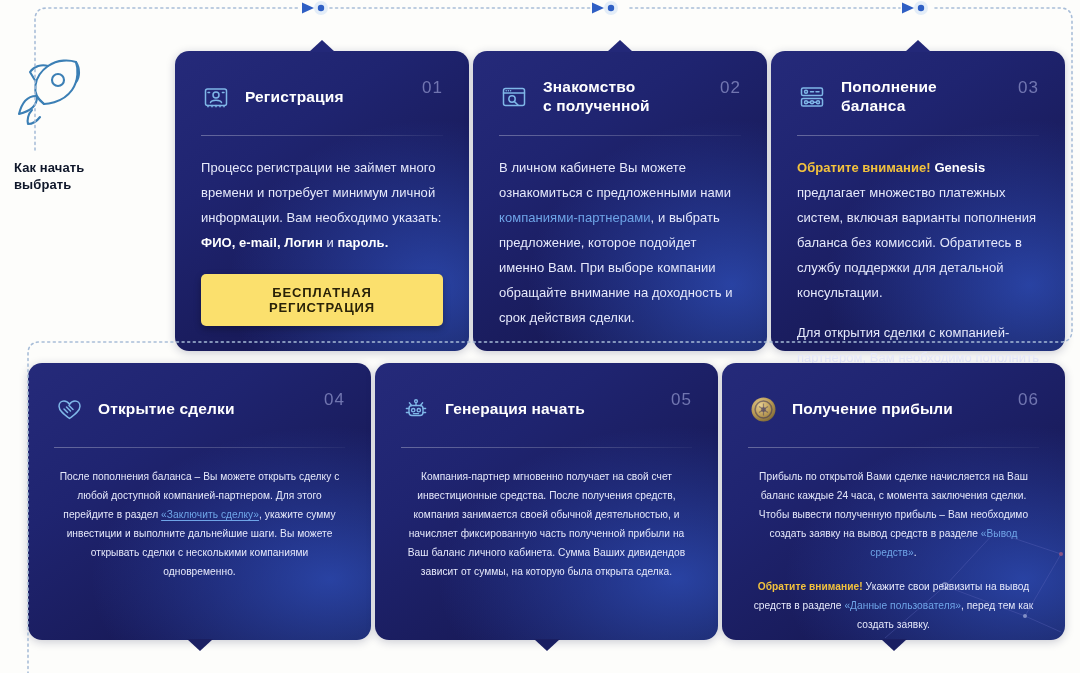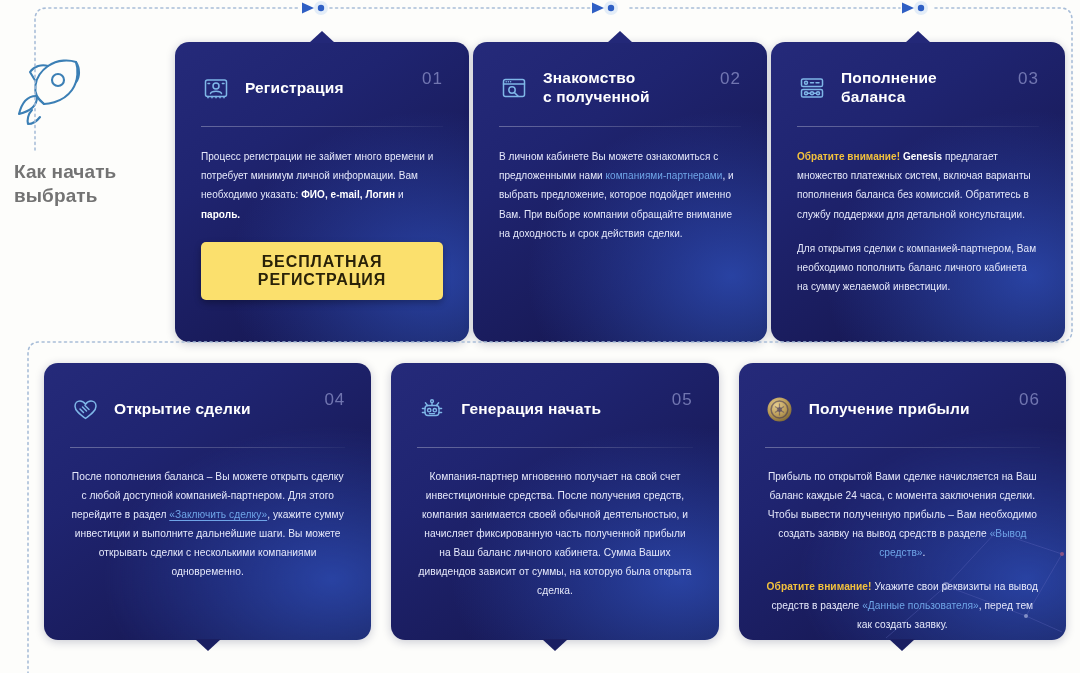--- a/index.html
+++ b/index.html
@@ -30,36 +30,36 @@
   
   .intro {
     position: absolute;
     left: 14px;
     top: 58px;
     width: 150px;
     z-index: 3;
   }
   .intro .rocket { display: block; margin-bottom: 26px; }
   .intro-title {
-    font-size: 19px;
+    font-size: 13px;
     line-height: 1.28;
     font-weight: 700;
-    color: #737373;
+    color: #0f172a;
     letter-spacing: .1px;
   }
 
   
   .row {
     position: absolute;
     display: flex;
     z-index: 2;
   }
   .row-top {
     left: 175px;
-    top: 42px;
+    top: 51px;
     width: 891px;
     gap: 4px;
   }
   .row-bottom {
     left: 28px;
     top: 363px;
     width: 1038px;
     gap: 4px;
   }
 
@@ -69,21 +69,21 @@
     border-radius: 14px;
     padding: 26px 26px 22px 26px;
     color: #e8eaf6;
     overflow: visible;
     box-shadow: 0 2px 10px rgba(20, 24, 70, .22);
     background:
       radial-gradient(ellipse 120% 95% at 88% 78%, rgba(47,80,190,.75) 0%, rgba(47,80,190,0) 58%),
       linear-gradient(145deg, #252a7a 0%, #1f2470 32%, #181a58 70%, #141744 100%);
   }
   .row-top .card { width: 294px; height: 300px; }
-  .row-bottom .card { width: 343px; height: 277px; margin-left: 16px; }
+  .row-bottom .card { width: 343px; height: 277px; }
 
   
   .card .notch-up,
   .card .notch-down {
     position: absolute;
     left: 50%;
     transform: translateX(-50%);
     width: 0; height: 0;
     border-left: 13px solid transparent;
     border-right: 13px solid transparent;
@@ -132,21 +132,21 @@
   }
   .card-rule {
     height: 1px;
     margin: 18px 0 0 0;
     background: linear-gradient(90deg, rgba(255,255,255,.30) 0%, rgba(255,255,255,.16) 70%, rgba(255,255,255,.04) 100%);
   }
 
   
   .card-body {
     margin-top: 20px;
-    font-size: 10px;
+    font-size: 13px;
     line-height: 1.92;
     color: #e6e9fb;
     letter-spacing: .05px;
   }
   .row-bottom .card-body { font-size: 10.2px; line-height: 1.86; text-align: center; }
   .card-body p + p { margin-top: 15px; }
 
   .b { font-weight: 700; color: #ffffff; }
   .lnk { color: #6fa5e8; }
   .lnk-u { color: #6fa5e8; text-decoration: underline; text-underline-offset: 2px; }
@@ -155,21 +155,21 @@
   
   .cta {
     display: inline-block;
     margin-top: 18px;
     padding: 11px 22px;
     border: none;
     border-radius: 5px;
     background: #fbe06d;
     color: #2a2208;
     font-family: inherit;
-    font-size: 16px;
+    font-size: 13px;
     font-weight: 700;
     letter-spacing: .9px;
     cursor: pointer;
     box-shadow: 0 3px 7px rgba(0,0,0,.30);
   }
 
   
   .constellation {
     position: absolute;
     right: 0; bottom: 0;

